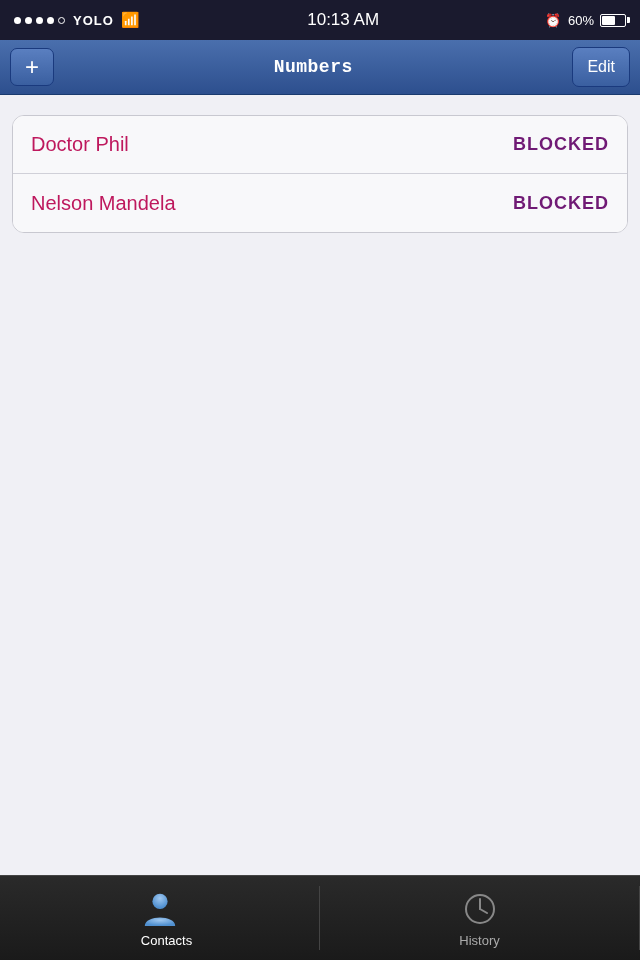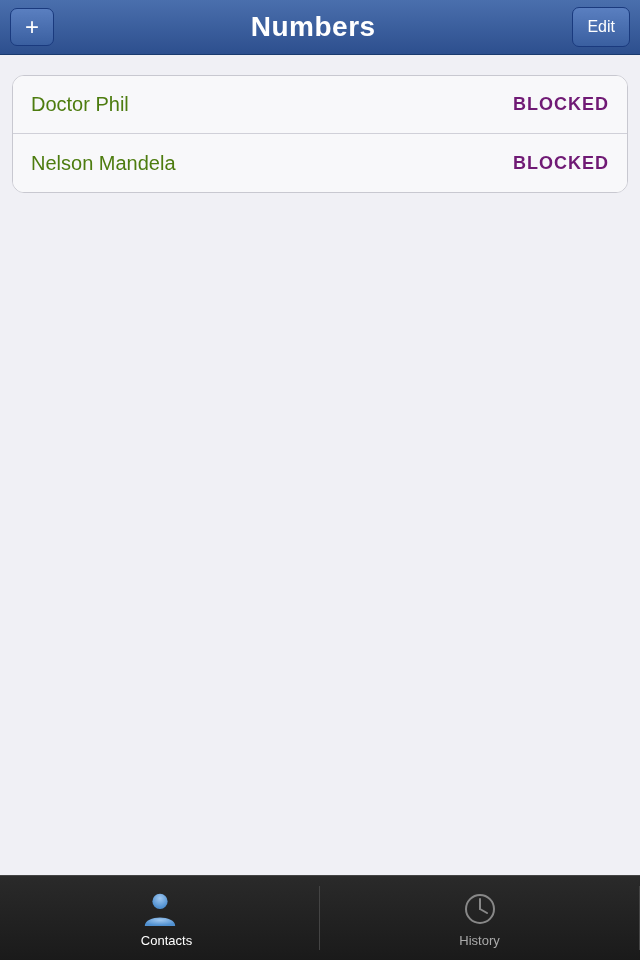--- a/index.html
+++ b/index.html
@@ -80,23 +80,24 @@
       border: 1px solid #1a3a7e;
       border-radius: 7px;
       display: flex; align-items: center; justify-content: center;
       color: white;
       font-size: 24px;
       font-weight: 300;
       cursor: pointer;
     }
     .nav-title {
       color: white;
-      font-size: 28px;
+      font-size: 18px;
       font-weight: 600;
       letter-spacing: 0.5px;
+      font-family: Liberation Mono, monospace;
     }
     .nav-edit-btn {
       height: 40px;
       padding: 0 14px;
       background: linear-gradient(to bottom, #5a7fc0, #3a5fa0);
       border: 1px solid #1a3a7e;
       border-radius: 7px;
       color: white;
       font-size: 16px;
       cursor: pointer;
@@ -116,21 +117,21 @@
       justify-content: space-between;
       padding: 0 18px;
       height: 58px;
       background: #f8f8fa;
     }
     .blocked-item:not(:last-child) {
       border-bottom: 1px solid #d0d0d8;
     }
     .item-name {
       font-size: 20px;
-      color: #4d7c0f;
+      color: #be185d;
       font-weight: 400;
     }
     .blocked-badge {
       font-size: 18px;
       font-weight: 700;
       color: #701a75;
       letter-spacing: 1px;
     }
 
     
@@ -185,20 +186,41 @@
       flex: 1;
       background: #f0f0f5;
       padding: 20px 12px;
     }
   </style>
 </head>
 <body>
 
 <div class="layout-wrapper">
 
+  <div class="status-bar">
+    <div class="status-left">
+      <div class="dots">
+        <div class="dot"></div>
+        <div class="dot"></div>
+        <div class="dot"></div>
+        <div class="dot"></div>
+        <div class="dot empty"></div>
+      </div>
+      <span style="font-size:13px; font-weight:700; letter-spacing:1px;">YOLO</span>
+      <span style="font-size:15px;">📶</span>
+    </div>
+    <div class="status-center">10:13 AM</div>
+    <div class="status-right">
+      <span>⏰</span>
+      <span>60%</span>
+      <div class="battery">
+        <div class="battery-fill"></div>
+      </div>
+    </div>
+  </div>
 
   <div class="nav-bar">
     <div class="nav-add-btn">+</div>
     <span class="nav-title">Numbers</span>
     <div class="nav-edit-btn">Edit</div>
   </div>
 
   <div class="content-area">
     <div class="blocked-list">
       <div class="blocked-item">

